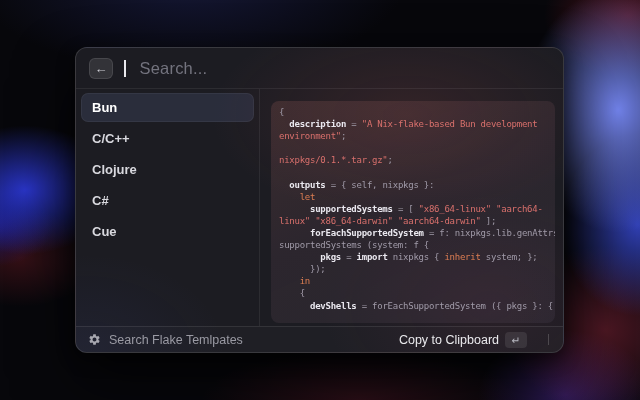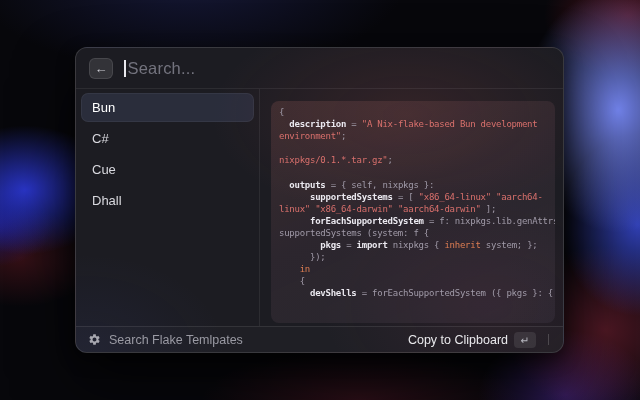--- a/index.html
+++ b/index.html
@@ -34,31 +34,31 @@
     box-shadow:0 28px 60px rgba(0,0,0,0.60), 0 6px 18px rgba(0,0,0,0.45);
     display:flex; flex-direction:column; overflow:hidden;
   }
 
   
   .search-bar { height:41px; flex:0 0 41px; display:flex; align-items:center;
     padding:0 13px; gap:11px; border-bottom:1px solid rgba(255,255,255,0.07); }
   .back-btn { width:24px; height:21px; border-radius:6px; background:rgba(255,255,255,0.10);
     border:1px solid rgba(255,255,255,0.10); color:#cfcfd6; font-size:13px; line-height:19px;
     text-align:center; flex:0 0 auto; }
-  .search-field { display:flex; align-items:center; flex:1; }
+  .search-field { display:flex; align-items:center; flex:1;gap:12px; }
   .caret { width:1.5px; height:17px; background:#e9e9ee; margin-right:2px; }
   .placeholder { font-size:16.5px; color:#73737e; letter-spacing:0.2px; }
 
   
   .main { flex:1; display:flex; min-height:0; }
 
   .sidebar { width:184px; flex:0 0 184px; border-right:1px solid rgba(255,255,255,0.07);
     padding:4px 5px; overflow:hidden; }
   .side-item { height:29px; margin-bottom:2px; border-radius:7px; display:flex; align-items:center;
-    padding:0 11px; font-size:13px; color:#d9d9df; }
+    padding:0 11px; font-size:13px; color:#d9d9df;font-weight:bold; }
   .side-item.selected { background:rgba(128,152,215,0.14);
     box-shadow:inset 0 0 0 1px rgba(255,255,255,0.05); color:#ffffff; }
 
   .preview { flex:1; position:relative; min-width:0; }
   .code-panel { position:absolute; left:11px; top:12px; right:8px; bottom:3px;
     border-radius:8px; overflow:hidden;
     background:
       linear-gradient(155deg, rgba(205,95,85,0.13) 0%, rgba(150,70,95,0.08) 45%, rgba(95,70,125,0.06) 100%),
       rgba(255,255,255,0.035);
     padding:5px 0 0 8px;
@@ -69,21 +69,21 @@
   .c-n { color:#eae8ef; font-weight:bold; }
   .c-s { color:#d9706c; }
   .c-k { color:#dd7d52; }
 
   
   .footer { height:26px; flex:0 0 26px; border-top:1px solid rgba(255,255,255,0.09);
     display:flex; align-items:center; justify-content:space-between; padding:0 12px;
     background:rgba(255,255,255,0.015); }
   .footer-left { display:flex; align-items:center; gap:8px; }
   .footer-app { font-size:12.5px; color:#9a9aa3; }
-  .footer-right { display:flex; align-items:center; gap:10px; }
+  .footer-right { display:flex; align-items:center; gap:19px; }
   .primary-label { font-size:12.5px; color:#e9e9ec; font-weight:500; }
   .keycap { min-width:16px; height:16px; padding:0 4px; border-radius:4px;
     background:rgba(255,255,255,0.09); color:#b6b6bf; font-size:10.5px; line-height:16px;
     text-align:center; display:inline-block; }
   .keycap.wide { min-width:22px; }
   .vsep { width:1px; height:11px; background:rgba(255,255,255,0.18); margin:0 2px; }
   .action-btn { display:flex; align-items:center; gap:6px; }
   .footer-label { font-size:12.5px; color:#9a9aa3; }
 </style>
 </head>
@@ -102,39 +102,43 @@
       <span class="placeholder">Search...</span>
     </div>
   </div>
 
   <div class="main">
     <div class="sidebar">
         <div class="side-item selected">
           <span>Bun</span>
         </div>
         <div class="side-item">
+          <span>C/C++</span>
+        </div>
+        <div class="side-item">
+          <span>Clojure</span>
+        </div>
+        <div class="side-item">
           <span>C#</span>
         </div>
         <div class="side-item">
           <span>Cue</span>
-        </div>
-        <div class="side-item">
-          <span>Dhall</span>
         </div>
       </div>
     <div class="preview">
       <div class="code-panel">
         <div>
             <div class="code-line"><span class="c-p">{</span></div>
             <div class="code-line"><span class="c-p">  </span><span class="c-n">description</span><span class="c-p"> = </span><span class="c-s">"A Nix-flake-based Bun development</span></div>
             <div class="code-line"><span class="c-s">environment"</span><span class="c-p">;</span></div>
             <div class="code-line"></div>
             <div class="code-line"><span class="c-s">nixpkgs/0.1.*.tar.gz"</span><span class="c-p">;</span></div>
             <div class="code-line"></div>
             <div class="code-line"><span class="c-p">  </span><span class="c-n">outputs</span><span class="c-p"> = { self, nixpkgs }:</span></div>
+            <div class="code-line"><span class="c-p">    </span><span class="c-k">let</span></div>
             <div class="code-line"><span class="c-p">      </span><span class="c-n">supportedSystems</span><span class="c-p"> = [ </span><span class="c-s">"x86_64-linux"</span><span class="c-p"> </span><span class="c-s">"aarch64-</span></div>
             <div class="code-line"><span class="c-s">linux"</span><span class="c-p"> </span><span class="c-s">"x86_64-darwin"</span><span class="c-p"> </span><span class="c-s">"aarch64-darwin"</span><span class="c-p"> ];</span></div>
             <div class="code-line"><span class="c-p">      </span><span class="c-n">forEachSupportedSystem</span><span class="c-p"> = f: nixpkgs.lib.genAttrs</span></div>
             <div class="code-line"><span class="c-p">supportedSystems (system: f {</span></div>
             <div class="code-line"><span class="c-p">        </span><span class="c-n">pkgs</span><span class="c-p"> = </span><span class="c-n">import</span><span class="c-p"> nixpkgs { </span><span class="c-k">inherit</span><span class="c-p"> system; };</span></div>
             <div class="code-line"><span class="c-p">      });</span></div>
             <div class="code-line"><span class="c-p">    </span><span class="c-k">in</span></div>
             <div class="code-line"><span class="c-p">    {</span></div>
             <div class="code-line"><span class="c-p">      </span><span class="c-n">devShells</span><span class="c-p"> = forEachSupportedSystem ({ pkgs }: {</span></div>
           </div>

